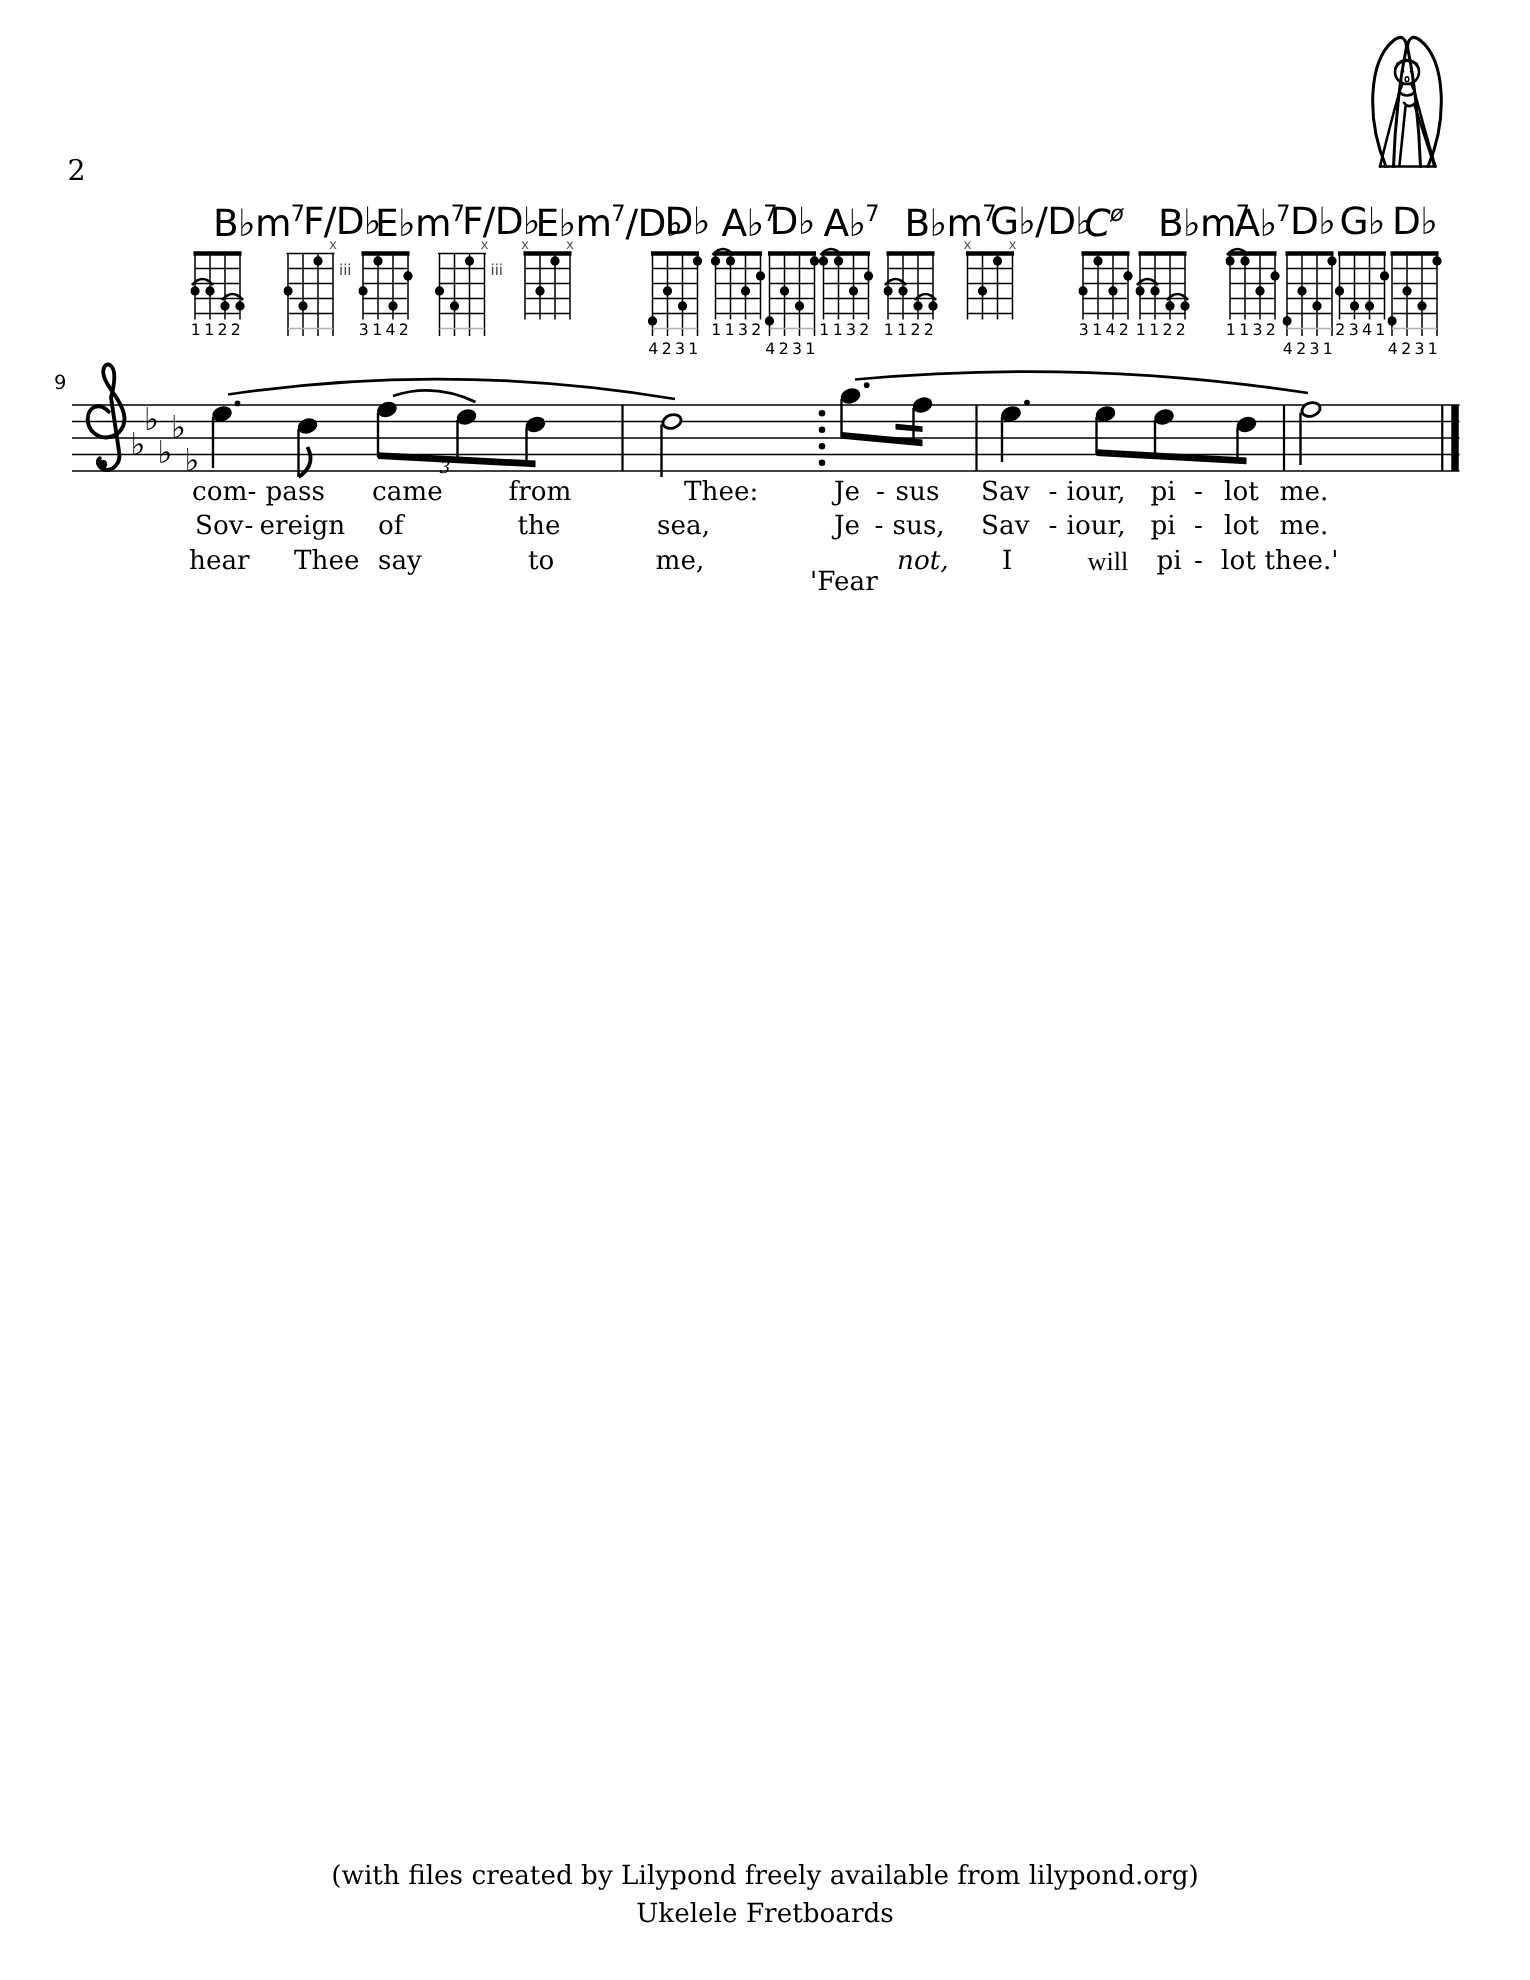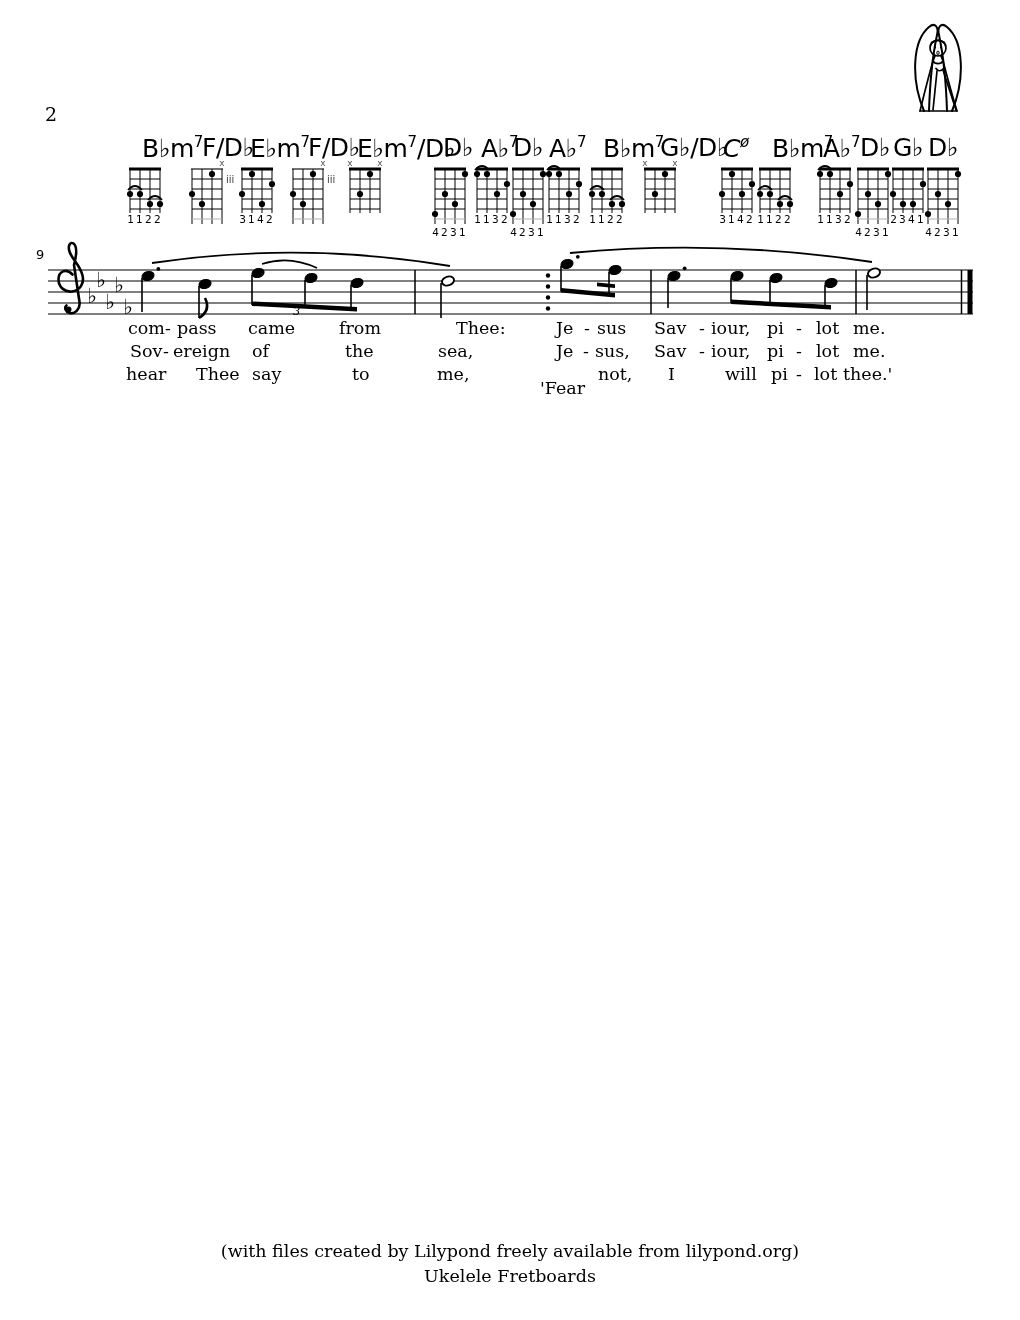--- a/index.html
+++ b/index.html
@@ -483,23 +483,23 @@
       <span class="syll" style="left: 767px; top: 341px;">pi</span>
       <span class="syll" style="left: 796px; top: 341px;">-</span>
       <span class="syll" style="left: 816px; top: 341px;">lot</span>
       <span class="syll" style="left: 853px; top: 341px;">me.</span>
       <span class="syll" style="left: 126px; top: 364px;">hear</span>
       <span class="syll" style="left: 196px; top: 364px;">Thee</span>
       <span class="syll" style="left: 252px; top: 364px;">say</span>
       <span class="syll" style="left: 352px; top: 364px;">to</span>
       <span class="syll" style="left: 437px; top: 364px;">me,</span>
       <span class="syll" style="left: 540px; top: 364px; margin-top: 14px;">'Fear</span>
-      <span class="syll" style="left: 598px; top: 364px;">not,</span>
+      <span class="syll" style="left: 598px; top: 364px; font-style: italic;">not,</span>
       <span class="syll" style="left: 668px; top: 364px;">I</span>
-      <span class="syll" style="left: 725px; top: 364px;">will</span>
+      <span class="syll" style="left: 725px; top: 364px; font-family: Liberation Serif, serif;">will</span>
       <span class="syll" style="left: 771px; top: 364px;">pi</span>
       <span class="syll" style="left: 796px; top: 364px;">-</span>
       <span class="syll" style="left: 814px; top: 364px;">lot</span>
       <span class="syll" style="left: 843px; top: 364px;">thee.'</span>
     </div>
 
   <div class="footer2">(with files created by Lilypond freely available from lilypond.org)</div>
   <div class="footer3">Ukelele Fretboards</div>
 
 </div>

